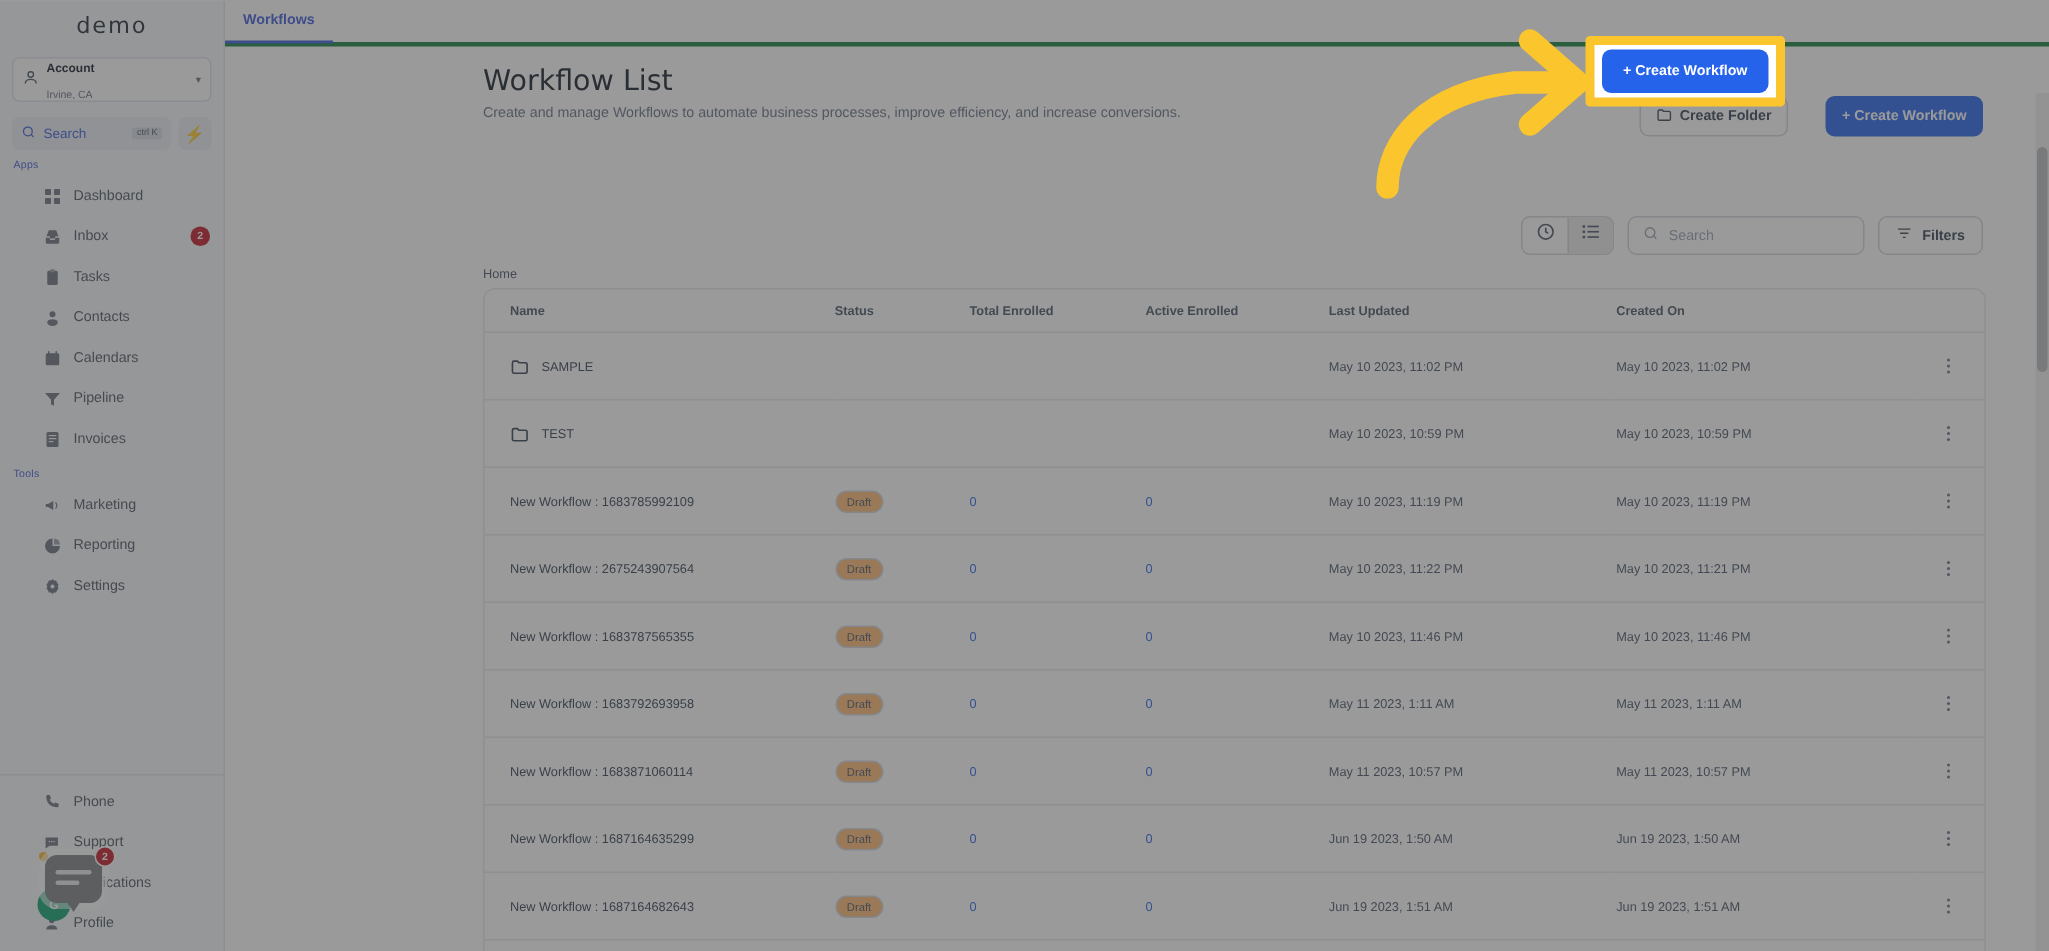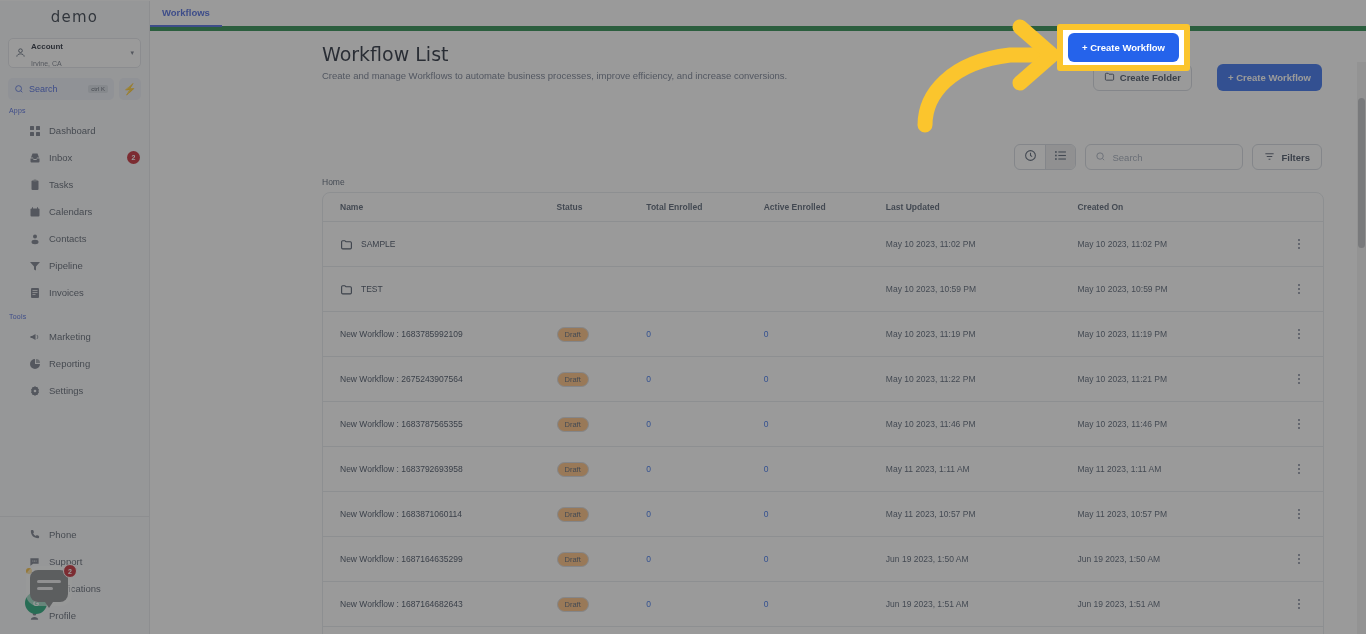--- a/index.html
+++ b/index.html
@@ -69,21 +69,21 @@
   .nav-spacer { flex: 1; }
   .sb-divider { height: 1px; background: #e4e6ea; margin: 0 0 4px 0; }
   .bottom-nav { padding-bottom: 6px; }
 
   
   .main {
     position: absolute; left: 150px; top: 0;
     width: 1216px; height: 634px; background: #ffffff;
   }
   .topbar {
-    height: 31px; border-bottom: 5px solid #15803d;
+    height: 31px; border-bottom: 3px solid #15803d;
     display: flex; align-items: stretch; background: #fff;
   }
   .tab {
     padding: 0 12px; display: flex; align-items: center;
     font-size: 9.5px; font-weight: bold; color: #3b5bdb;
     border-bottom: 2px solid #3b5bdb; margin-bottom: -1px;
   }
   .content { padding: 0; position: relative; height: 603px; }
 
   .page-head { padding: 12px 16px 0 172px; }
@@ -305,36 +305,36 @@
             <rect x="5" y="3" width="14" height="19" rx="2"></rect>
             <rect x="9" y="1" width="6" height="4" rx="1" fill="#9aa0a8"></rect>
           </svg>
       </span>
       <span class="lbl">Tasks</span>
     </div>
 
     <div class="nav-item">
       <span class="ico">
         <svg width="12" height="12" viewBox="0 0 24 24" fill="#6b7280">
+            <circle cx="12" cy="7" r="4"></circle>
+            <ellipse cx="12" cy="18" rx="7" ry="4.5"></ellipse>
+          </svg>
+      </span>
+      <span class="lbl">Contacts</span>
+    </div>
+
+    <div class="nav-item">
+      <span class="ico">
+        <svg width="12" height="12" viewBox="0 0 24 24" fill="#6b7280">
             <rect x="3" y="5" width="18" height="16" rx="2"></rect>
             <rect x="6" y="2" width="2" height="5" rx="1"></rect>
             <rect x="16" y="2" width="2" height="5" rx="1"></rect>
           </svg>
       </span>
       <span class="lbl">Calendars</span>
-    </div>
-
-    <div class="nav-item">
-      <span class="ico">
-        <svg width="12" height="12" viewBox="0 0 24 24" fill="#6b7280">
-            <circle cx="12" cy="7" r="4"></circle>
-            <ellipse cx="12" cy="18" rx="7" ry="4.5"></ellipse>
-          </svg>
-      </span>
-      <span class="lbl">Contacts</span>
     </div>
 
     <div class="nav-item">
       <span class="ico">
         <svg width="12" height="12" viewBox="0 0 24 24" fill="#6b7280">
             <path d="M2 4h20l-8 9v8l-4-2v-6z"></path>
           </svg>
       </span>
       <span class="lbl">Pipeline</span>
     </div>

